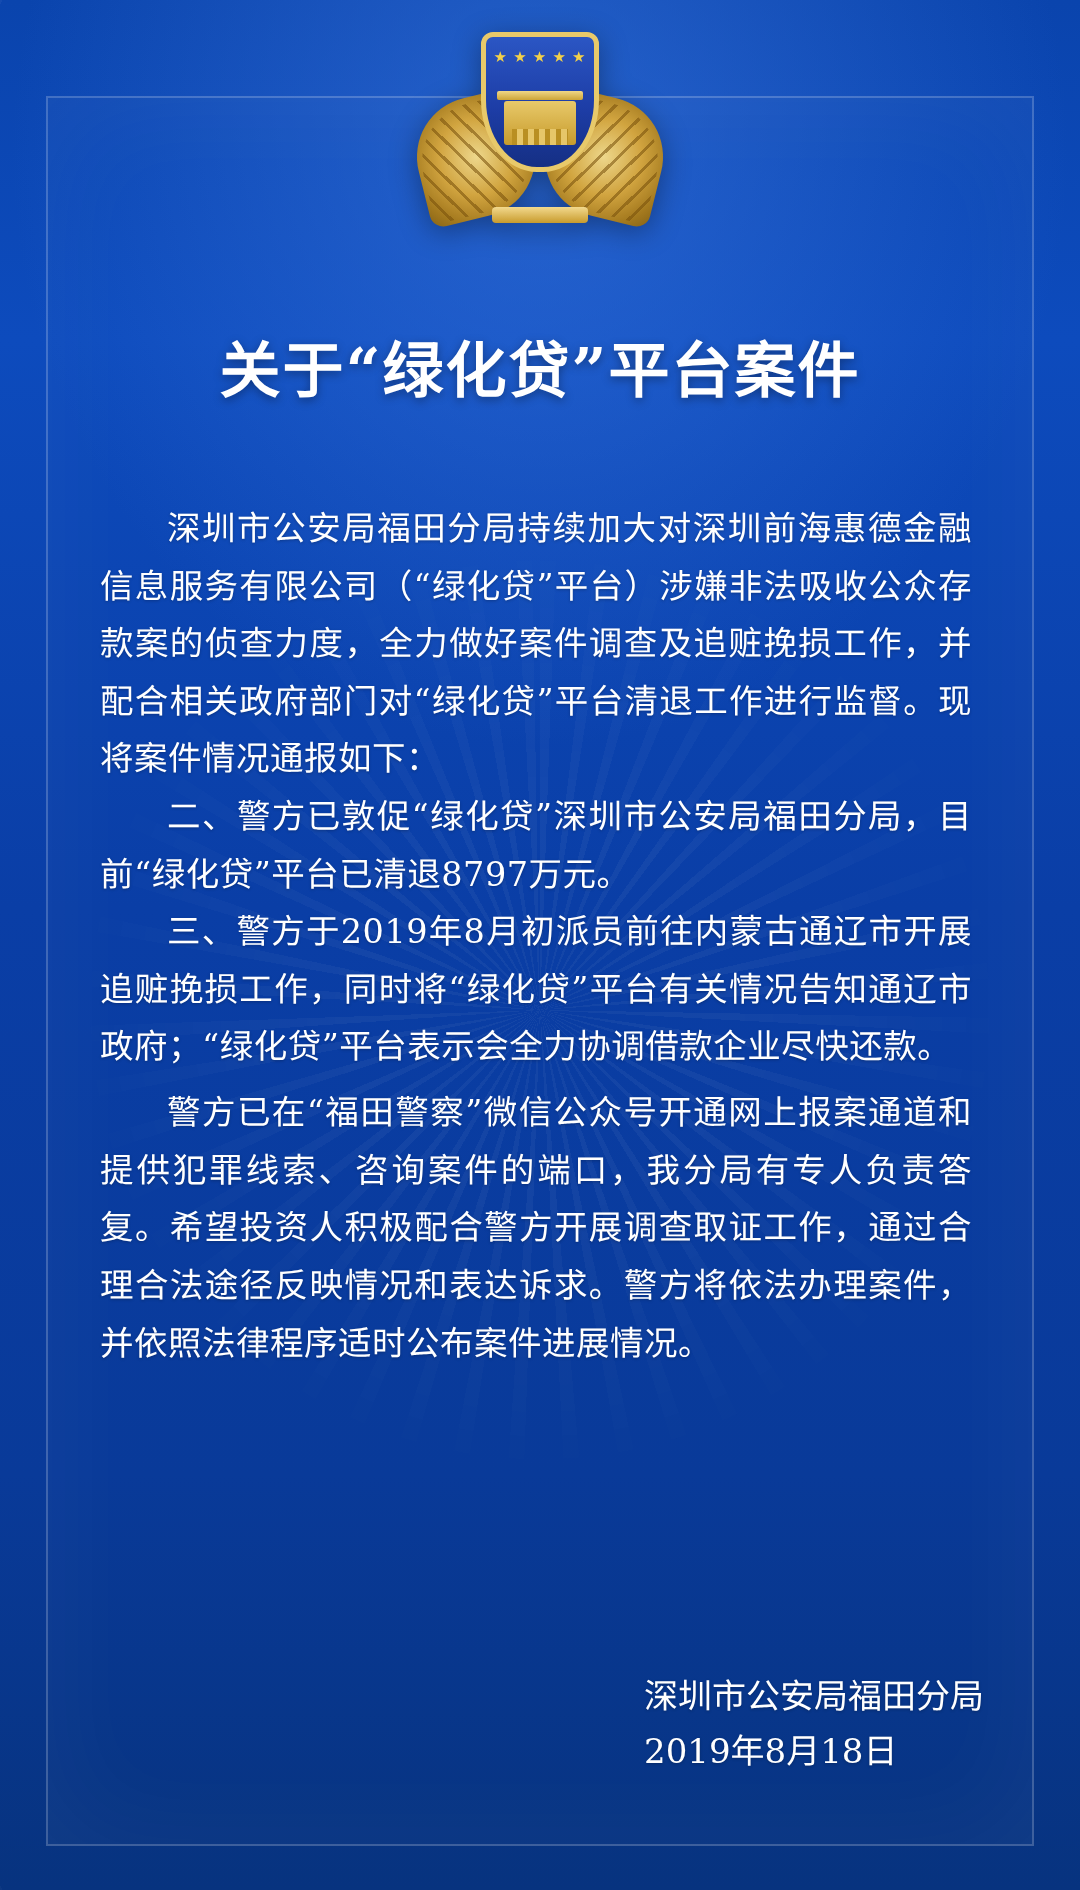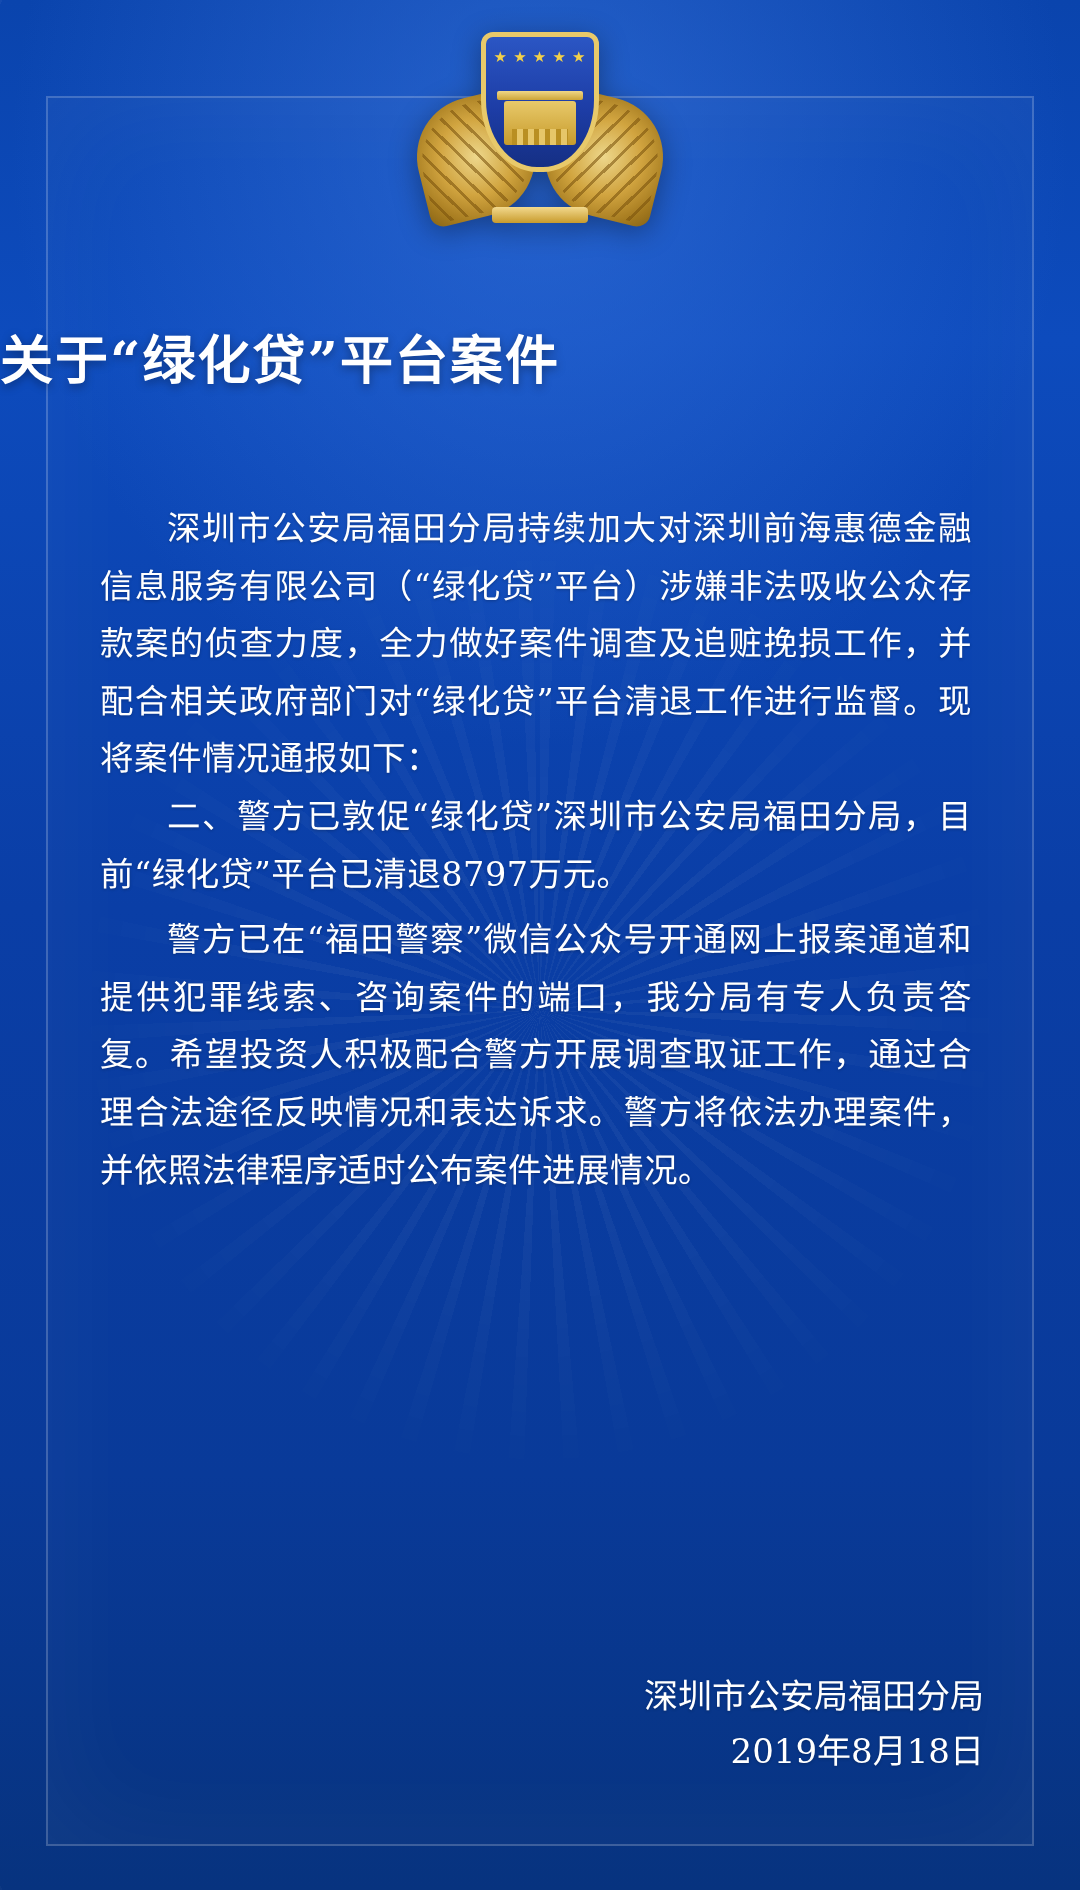--- a/index.html
+++ b/index.html
@@ -156,24 +156,25 @@
     height: 16px;
     background: linear-gradient(180deg, #f2d98e 0%, #c89b2c 100%);
     border-radius: 4px;
   }
 
   
   .title {
     position: absolute;
     left: 0; right: 0;
     top: 288px;
+    text-align: center;
     color: #ffffff;
     font-family: "DejaVu Serif", "Liberation Serif", serif;
     font-weight: bold;
-    font-size: 53px;
+    font-size: 61px;
     line-height: 1.38;
     letter-spacing: 2px;
     text-shadow: 0 3px 10px rgba(0,0,0,0.35);
     z-index: 4;
   }
   .title .line { display: block; }
 
   
   .body {
     position: absolute;
@@ -198,21 +199,21 @@
 
   
   .signature {
     position: absolute;
     right: 96px;
     bottom: 112px;
     color: #ffffff;
     font-family: "DejaVu Serif", "Liberation Serif", serif;
     font-size: 34px;
     line-height: 1.6;
-    text-align: right;
+    text-align: left;
     z-index: 4;
     text-shadow: 0 1px 3px rgba(0,0,0,0.25);
   }
 </style>
 </head>
 <body>
 
 <div class="poster">
   <div class="watermark"></div>
 
@@ -232,20 +233,21 @@
     </div>
   </div>
 
   <h1 class="title">
     <span class="line">关于“绿化贷”平台案件</span>
   </h1>
 
   <div class="body">
     <p>深圳市公安局福田分局持续加大对深圳前海惠德金融信息服务有限公司（“绿化贷”平台）涉嫌非法吸收公众存款案的侦查力度，全力做好案件调查及追赃挽损工作，并配合相关政府部门对“绿化贷”平台清退工作进行监督。现将案件情况通报如下：</p>
     <p>二、警方已敦促“绿化贷”深圳市公安局福田分局，目前“绿化贷”平台已清退8797万元。</p>
+    <p>三、警方于2019年8月初派员前往内蒙古通辽市开展追赃挽损工作，同时将“绿化贷”平台有关情况告知通辽市政府；“绿化贷”平台表示会全力协调借款企业尽快还款。</p>
     <p class="gap">警方已在“福田警察”微信公众号开通网上报案通道和提供犯罪线索、咨询案件的端口，我分局有专人负责答复。希望投资人积极配合警方开展调查取证工作，通过合理合法途径反映情况和表达诉求。警方将依法办理案件，并依照法律程序适时公布案件进展情况。</p>
   </div>
 
   <div class="signature">
     <div>深圳市公安局福田分局</div>
     <div>2019年8月18日</div>
   </div>
 </div>
 
 </body></html>

